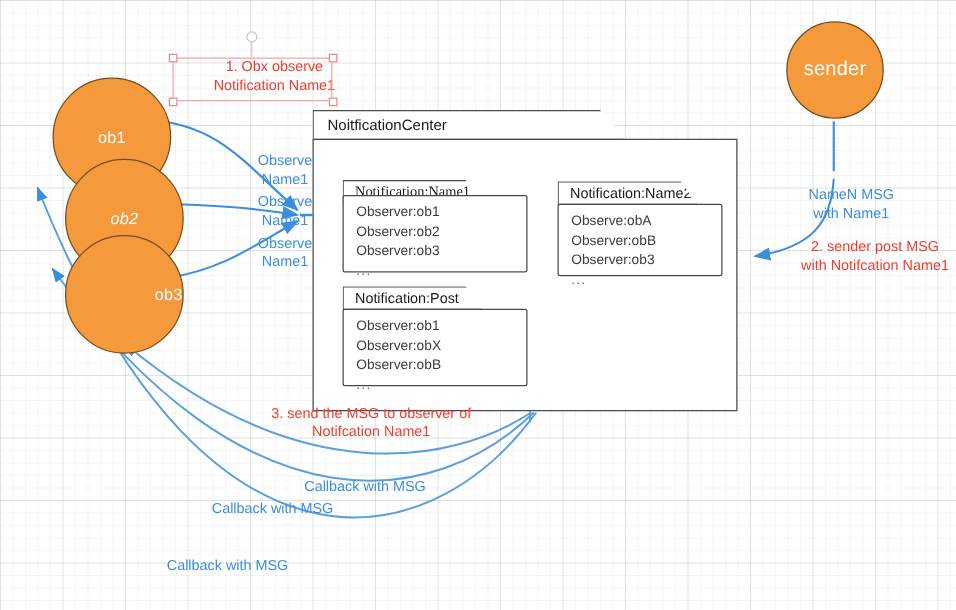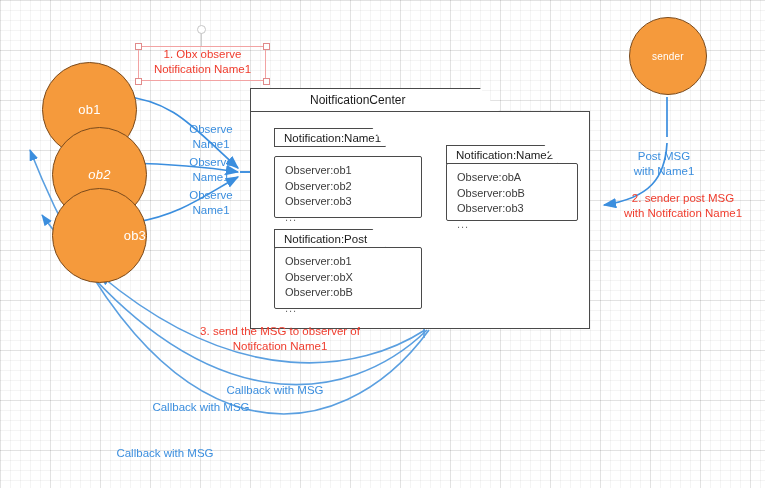--- a/index.html
+++ b/index.html
@@ -85,41 +85,41 @@
   .ellipsis { letter-spacing: 1px; color: #6a6a6a; }
 
   
   #nc-tab {
     position: absolute;
     box-sizing: border-box;
     background: #ffffff;
     border: 1.4px solid #4a4a4a;
     display: flex;
     align-items: center;
-    padding-left: 48px;
   }
   #nc-tab-label {
     padding-left: 11px;
     font-size: 12px;
     color: #1a1a1a;
     white-space: nowrap;
   }
   #nc-body {
     position: absolute;
     box-sizing: border-box;
     background: #ffffff;
     border: 1.4px solid #4a4a4a;
   }
 
   
   .note {
     position: absolute;
     text-align: center;
     line-height: 14.5px;
     white-space: pre-line;
+    padding-left: 17px;
   }
   .note-red { color: #ef3c2d; font-size: 11.5px; }
   .note-blue { color: #3b8ede; font-size: 11.5px; }
   .note-left { text-align: center; }
 
   
   #selection-box {
     position: absolute;
     box-sizing: border-box;
     border: 1px solid #f2a3a3;
@@ -205,33 +205,33 @@
   </div>
 
   <div class="actor" style="left:52px; top:127px; width:95px; height:95px;font-style:italic;">
     <span>ob2</span>
   </div>
 
   <div class="actor" style="left:52px; top:188px; width:95px; height:95px;justify-content:flex-end;">
     <span>ob3</span>
   </div>
 
-  <div class="actor" style="left:629px; top:17px; width:78px; height:78px; font-size:10px;">
+  <div class="actor" style="left:629px; top:17px; width:78px; height:78px; font-size:16px;">
     <span>sender</span>
   </div>
 
   <div id="nc-tab" style="left:250px; top:88px; width:250px; height:24px;
               clip-path: polygon(0 0, 92% 0, 100% 100%, 0 100%);">
     <span id="nc-tab-label">NoitficationCenter</span>
   </div>
   <div id="nc-body" style="left:250px; top:111px; width:340px; height:218px;"></div>
 
   <div class="pkg">
-    <div class="pkg-tab" style="left:274px; top:128px; width:112px; height:19px;
-                clip-path: polygon(0 0, 88% 0, 100% 100%, 0 100%);">
+    <div class="pkg-tab" style="left:274px; top:144px; width:112px; height:19px;
+                clip-path: polygon(0 0, 88% 0, 100% 100%, 0 100%); font-family: Liberation Serif, serif;">
       <span class="pkg-tab-label">Notification:Name1</span>
     </div>
     <div class="pkg-body" style="left:274px; top:156px; width:148px; height:62px;"></div>
     <div class="pkg-lines" style="left:274px; top:156px; width:148px; height:62px;">
       <div>Observer:ob1</div>
       <div>Observer:ob2</div>
       <div>Observer:ob3</div>
       <div class="ellipsis">...</div>
     </div>
   </div>
@@ -264,21 +264,21 @@
     </div>
   </div>
 
   <div class="note note-blue" style="left:180px; top:122px; width:62px;">Observe
 Name1</div>
   <div class="note note-blue" style="left:180px; top:155px; width:62px;">Observe
 Name1</div>
   <div class="note note-blue" style="left:180px; top:188px; width:62px;">Observe
 Name1</div>
 
-  <div class="note note-blue" style="left:608px; top:149px; width:112px;">Post MSG
+  <div class="note note-blue" style="left:608px; top:149px; width:112px;">NameN MSG
 with Name1</div>
 
   <div class="note note-red" style="left:603px; top:191px; width:160px;">2. sender post MSG
 with Notifcation Name1</div>
 
   <div class="note note-red" style="left:140px; top:324px; width:280px;">3. send the MSG to observer of
 Notifcation Name1</div>
 
   <div class="note note-blue note-left" style="left:205px; top:383px; width:140px;">Callback with MSG</div>
   <div class="note note-blue note-left" style="left:131px; top:400px; width:140px;">Callback with MSG</div>

